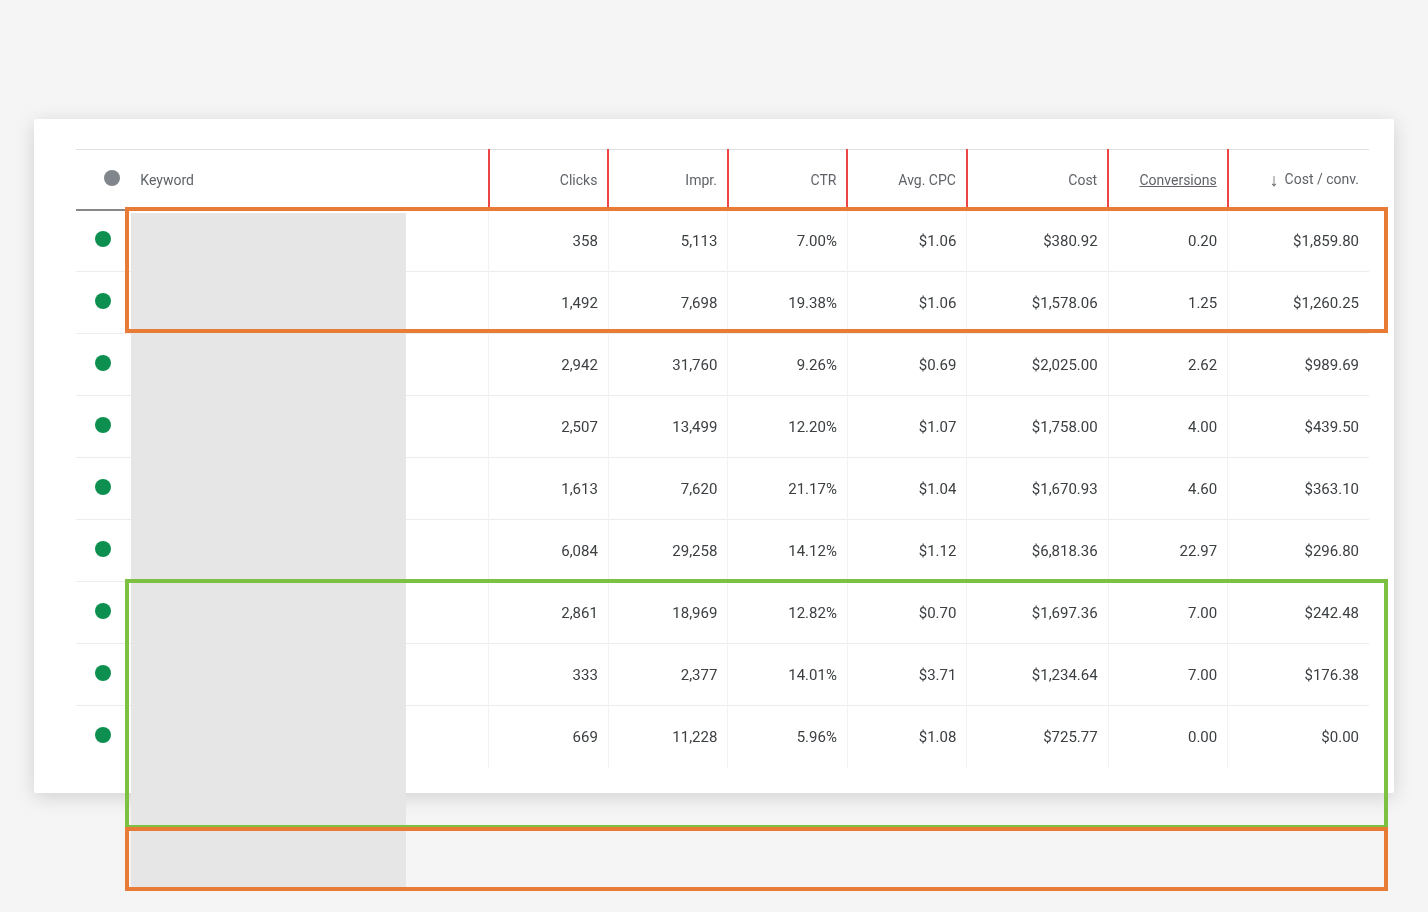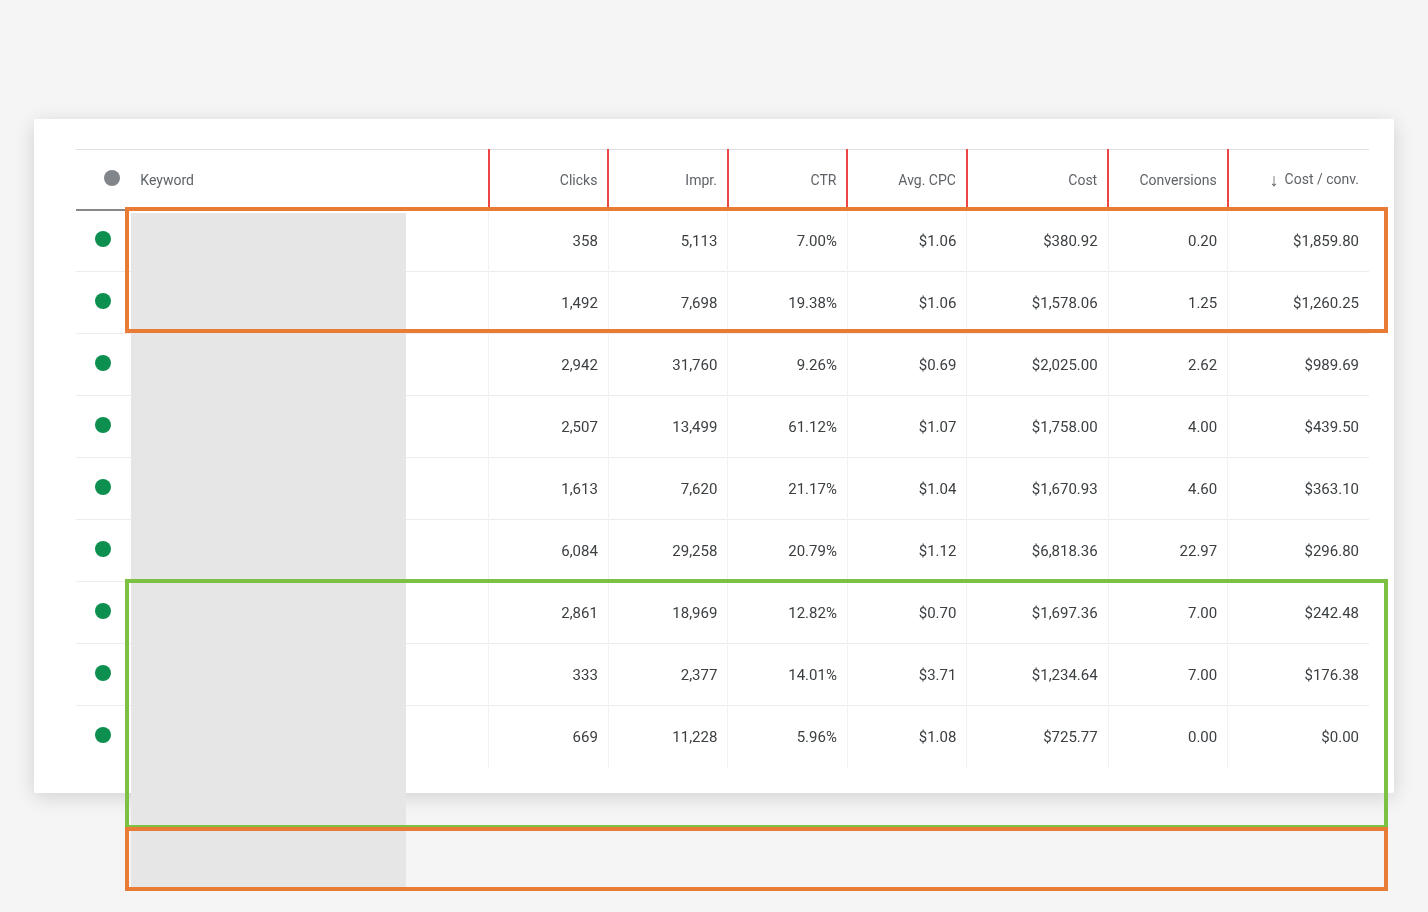--- a/index.html
+++ b/index.html
@@ -148,21 +148,21 @@
         <tr>
           <th class="status-col">
             <span class="status-dot gray"></span>
           </th>
           <th class="keyword-col">Keyword</th>
           <th class="num-col">Clicks</th>
           <th class="num-col">Impr.</th>
           <th class="num-col">CTR</th>
           <th class="num-col">Avg. CPC</th>
           <th class="num-col wider">Cost</th>
-          <th class="num-col" style="overflow:hidden;text-overflow:clip;">Conversions</th>
+          <th class="num-col" style="overflow:hidden;text-overflow:clip;text-decoration:underline;">Conversions</th>
           <th class="num-col wider sort-col">
             <span class="sort-indicator">
               <span class="sort-arrow">↓</span>
               <span class="cost-conv">Cost / conv.</span>
             </span>
           </th>
         </tr>
       </thead>
       <tbody id="tbody">
           <tr>
@@ -196,21 +196,21 @@
             <td class="num-cell">$0.69</td>
             <td class="num-cell">$2,025.00</td>
             <td class="num-cell">2.62</td>
             <td class="num-cell">$989.69</td>
           </tr>
           <tr>
             <td class="status-cell"><span class="status-dot green"></span></td>
             <td class="keyword-cell"></td>
             <td class="num-cell">2,507</td>
             <td class="num-cell">13,499</td>
-            <td class="num-cell">61.12%</td>
+            <td class="num-cell">12.20%</td>
             <td class="num-cell">$1.07</td>
             <td class="num-cell">$1,758.00</td>
             <td class="num-cell">4.00</td>
             <td class="num-cell">$439.50</td>
           </tr>
           <tr>
             <td class="status-cell"><span class="status-dot green"></span></td>
             <td class="keyword-cell"></td>
             <td class="num-cell">1,613</td>
             <td class="num-cell">7,620</td>
@@ -218,21 +218,21 @@
             <td class="num-cell">$1.04</td>
             <td class="num-cell">$1,670.93</td>
             <td class="num-cell">4.60</td>
             <td class="num-cell">$363.10</td>
           </tr>
           <tr>
             <td class="status-cell"><span class="status-dot green"></span></td>
             <td class="keyword-cell"></td>
             <td class="num-cell">6,084</td>
             <td class="num-cell">29,258</td>
-            <td class="num-cell">20.79%</td>
+            <td class="num-cell">14.12%</td>
             <td class="num-cell">$1.12</td>
             <td class="num-cell">$6,818.36</td>
             <td class="num-cell">22.97</td>
             <td class="num-cell">$296.80</td>
           </tr>
           <tr>
             <td class="status-cell"><span class="status-dot green"></span></td>
             <td class="keyword-cell"></td>
             <td class="num-cell">2,861</td>
             <td class="num-cell">18,969</td>

